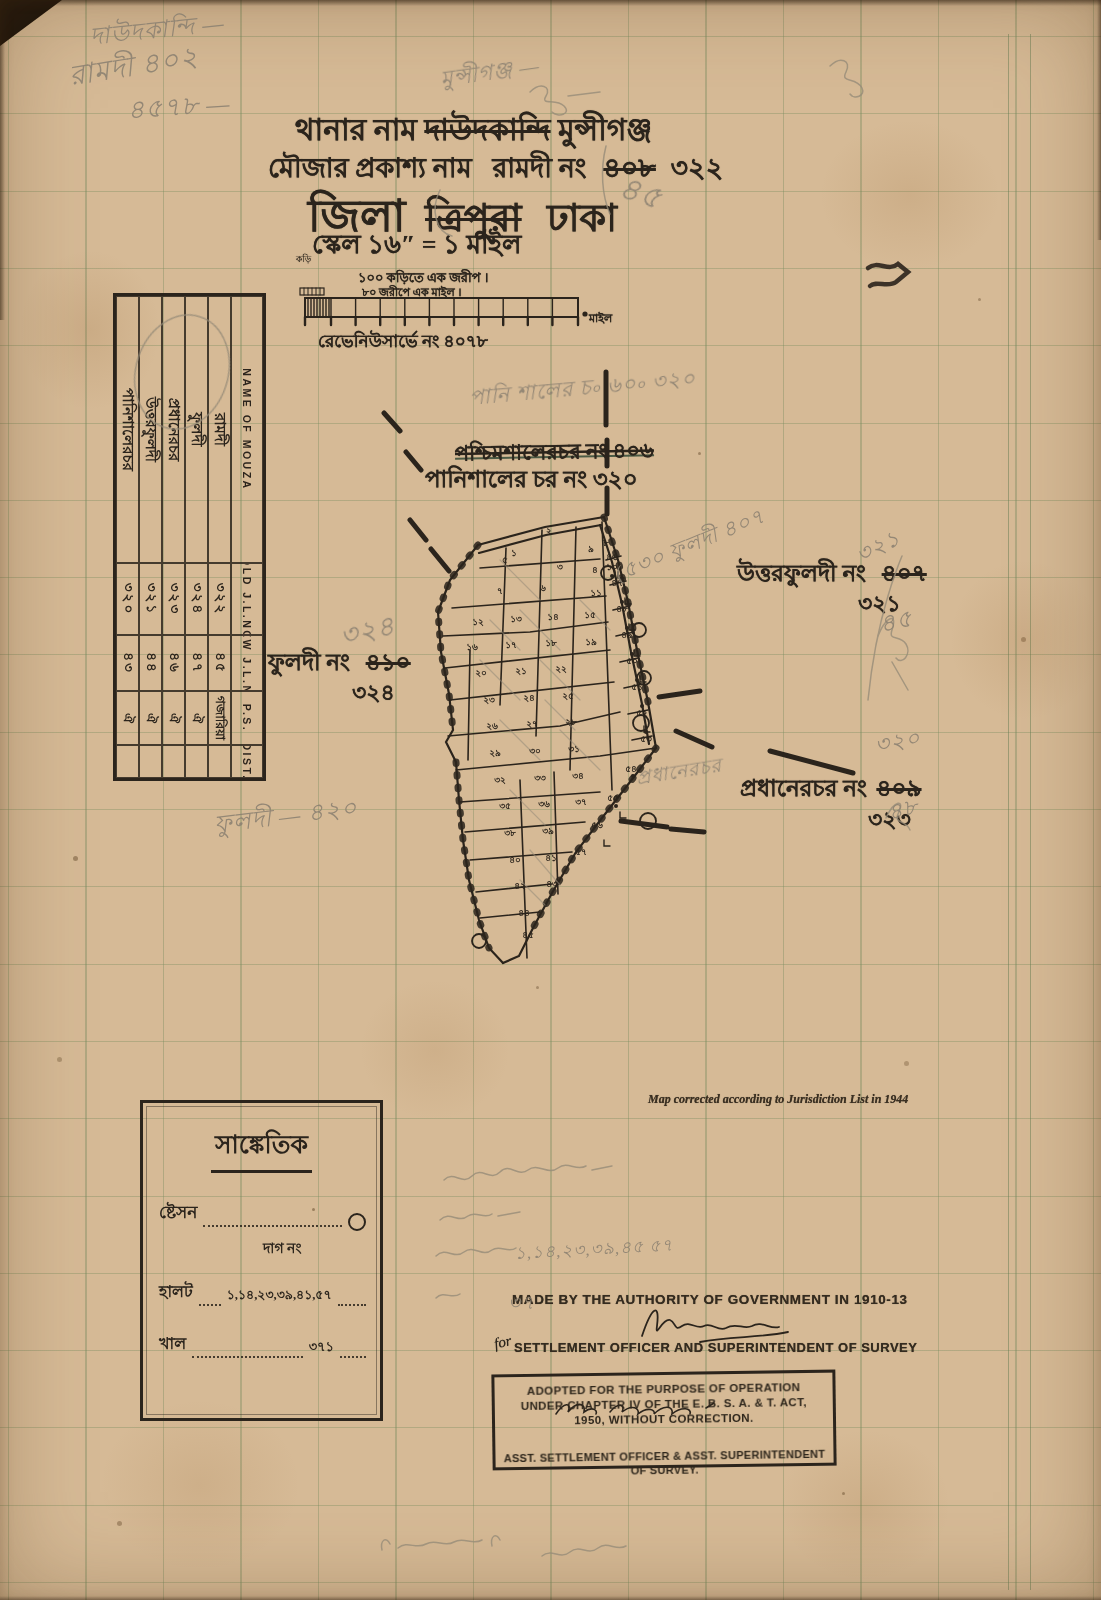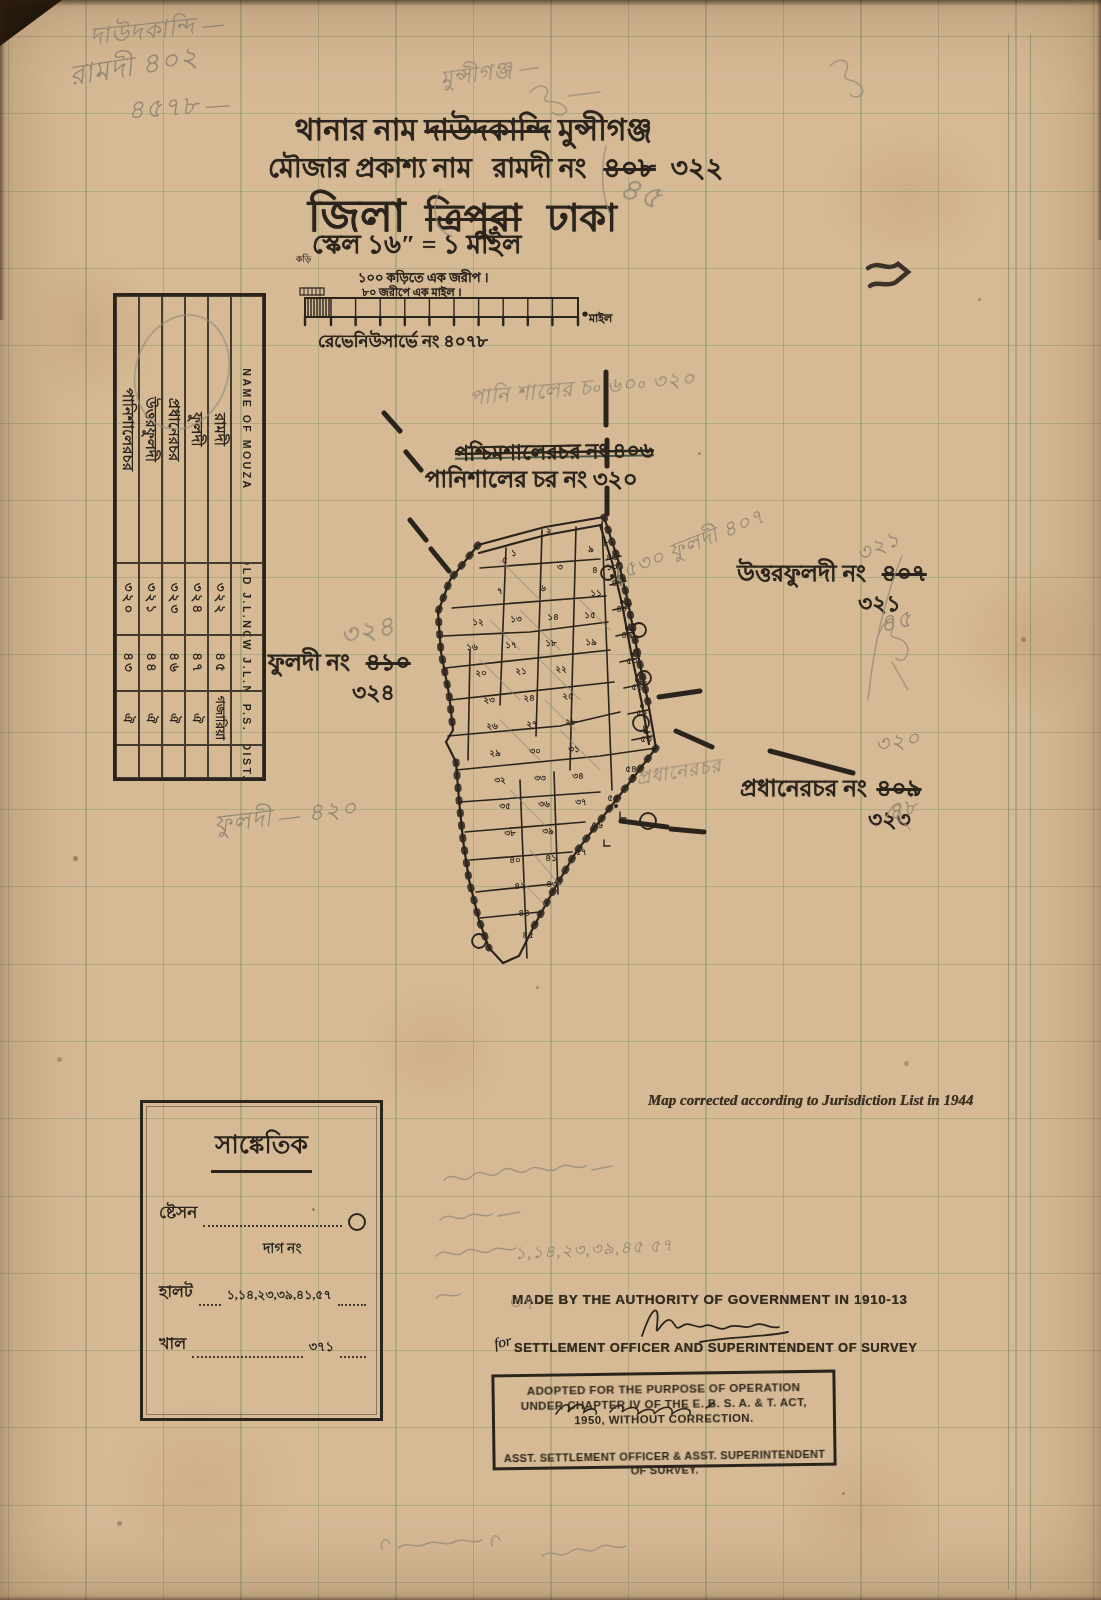--- a/index.html
+++ b/index.html
@@ -366,21 +366,21 @@
       <span class="dotline" style="flex:1"></span>
     </div>
     <div class="legend-row" style="top:228px;font-size:16px">
       <span>খাল</span>
       <span class="dotline" style="flex:1"></span>
       <span style="font-size:13px">৩৭১</span>
       <span class="dotline" style="width:26px"></span>
     </div>
   </div>
 
-  <div class="ink" style="left:648px;top:1092px;font-size:15px;font-style:italic;font-weight:bold;color:#3a2f21">Map corrected according to Jurisdiction List in 1944</div>
+  <div class="ink" style="left:648px;top:1092px;font-size:12px;font-style:italic;font-weight:bold;color:#3a2f21">Map corrected according to Jurisdiction List in 1944</div>
 
   <div class="ink eng" style="left:512px;top:1292px;font-size:13.5px;letter-spacing:.6px">MADE BY THE AUTHORITY OF GOVERNMENT IN 1910-13</div>
 
   <div class="ink" style="left:494px;top:1334px;font-size:15px;font-style:italic;transform:rotate(-12deg)">for</div>
   <div class="ink eng" style="left:514px;top:1340px;font-size:13px;letter-spacing:.5px">SETTLEMENT OFFICER AND SUPERINTENDENT OF SURVEY</div>
 
   <div class="stamp">
     <div class="s1">ADOPTED FOR THE PURPOSE OF OPERATION</div>
     <div class="s1">UNDER CHAPTER IV OF THE E. B. S. A. &amp; T. ACT,</div>
     <div class="s1">1950, WITHOUT CORRECTION.</div>

